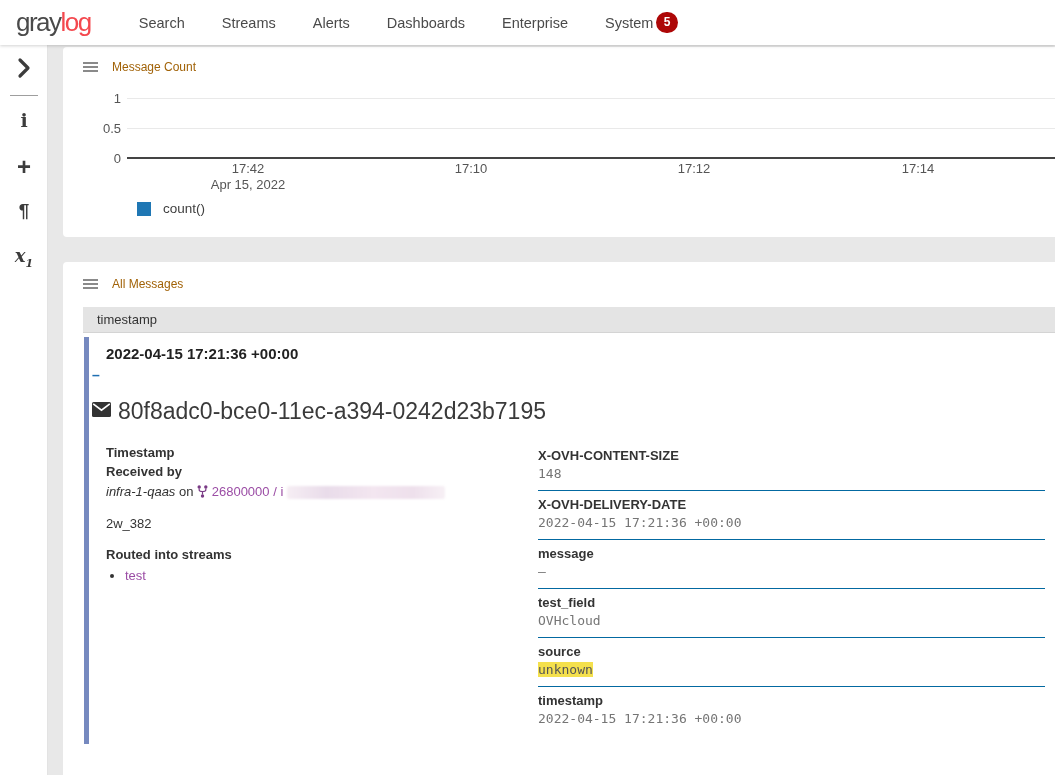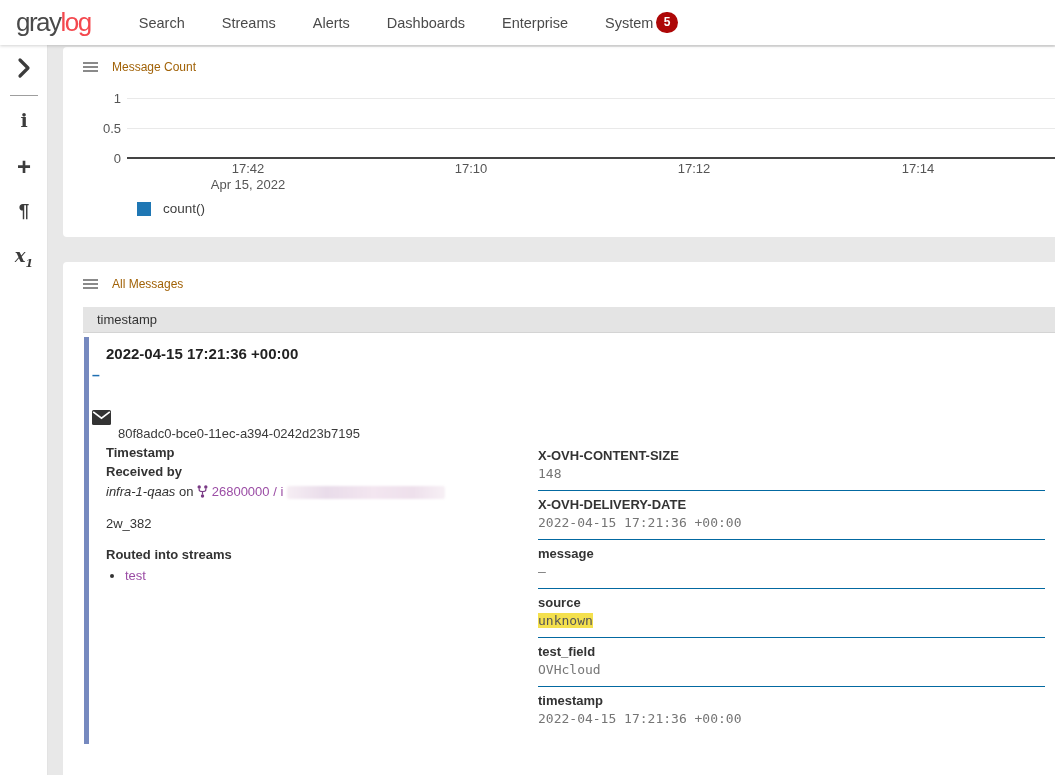--- a/index.html
+++ b/index.html
@@ -68,21 +68,21 @@
   .am-head { top:15px; }
   .col-header {
     position:absolute; left:20px; right:0; top:45px; height:26px;
     background:#e4e4e4; border-bottom:1px solid #d4d4d4;
     font-size:13px; color:#333; line-height:25px; padding-left:14px; cursor:pointer;
   }
   .msg-accent { position:absolute; left:21px; top:75px; width:5px; height:407px; background:#7689bf; }
   .msg-ts { position:absolute; left:43px; top:83px; font-size:15px; font-weight:bold; color:#222; cursor:pointer; }
   .msg-summary { position:absolute; left:29px; top:105px; font-size:14px; font-weight:bold; color:#1f6fb2; cursor:pointer; }
   .msg-id-row { position:absolute; left:29px; top:136px; display:flex; align-items:center; gap:7px; }
-  .msg-id { font-size:13px; color:#3a3a3a;margin-top:28px; }
+  .msg-id { font-size:23px; color:#3a3a3a; }
 
   .detail-left { position:absolute; left:43px; top:183px; width:425px; }
   .lbl { font-weight:bold; font-size:13px; color:#333; margin-bottom:4px; }
   .val { font-size:13px; color:#333; margin-bottom:15px; line-height:17px; }
   .src-node { font-style:italic; }
   .link-purple { color:#9b4da5; text-decoration:none; cursor:pointer; }
   .redacted {
     display:inline-block; width:158px; height:13px; vertical-align:middle; border-radius:2px;
     background:linear-gradient(90deg,#f6eef4,#e9dcea 25%,#f3e6f0 55%,#eee0ec 80%,#f7f0f5);
     filter:blur(1.3px);
@@ -217,25 +217,25 @@
     </div>
     <div class="f-entry">
       <div class="f-name">X-OVH-DELIVERY-DATE</div>
       <div class="f-val">2022-04-15 17:21:36 +00:00</div>
     </div>
     <div class="f-entry">
       <div class="f-name">message</div>
       <div class="f-val">–</div>
     </div>
     <div class="f-entry">
+      <div class="f-name">test_field</div>
+      <div class="f-val">OVHcloud</div>
+    </div>
+    <div class="f-entry">
       <div class="f-name">source</div>
       <div class="f-val"><span class="hl">unknown</span></div>
     </div>
     <div class="f-entry">
-      <div class="f-name">test_field</div>
-      <div class="f-val">OVHcloud</div>
-    </div>
-    <div class="f-entry">
       <div class="f-name">timestamp</div>
       <div class="f-val">2022-04-15 17:21:36 +00:00</div>
     </div>
   </div>
 </div>
 
 </body></html>

